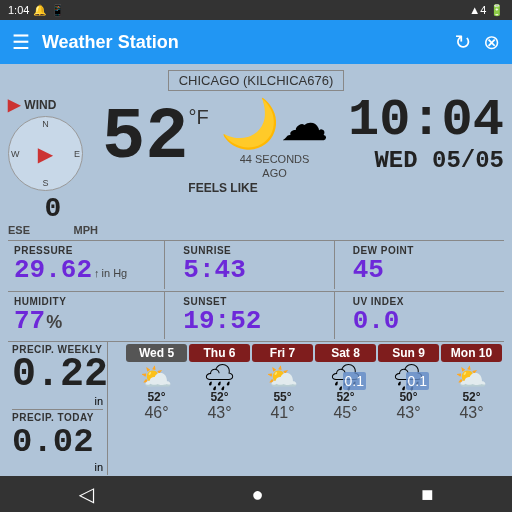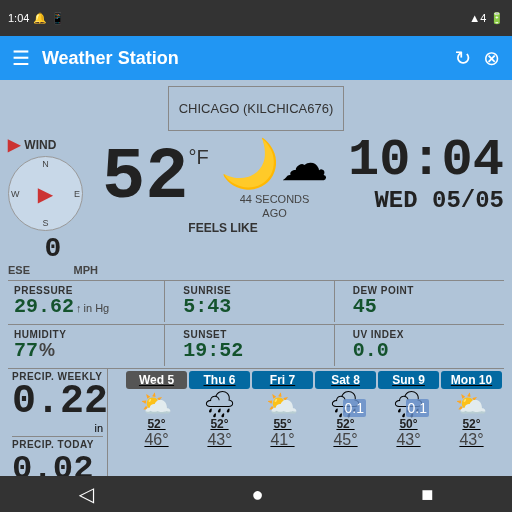--- a/index.html
+++ b/index.html
@@ -7,21 +7,21 @@
       width: 512px;
       height: 512px;
       overflow: hidden;
       font-family: Arial, sans-serif;
       background: #b0c4d8;
     }
 
     
     .status-bar {
       background: #333;
-      height: 36px;
+      height: 20px;
       display: flex;
       align-items: center;
       justify-content: space-between;
       padding: 0 8px;
       font-size: 11px;
       color: white;
     }
     .status-left { display: flex; align-items: center; gap: 4px; }
     .status-right { display: flex; align-items: center; gap: 4px; }
 
@@ -52,21 +52,21 @@
       padding: 6px 8px;
     }
 
     
     .station-name {
       text-align: center;
       font-size: 13px;
       color: #333;
       border: 1px solid #888;
       display: inline-block;
-      padding: 14px 10px;
+      padding: 2px 10px;
       margin: 0 auto;
       display: block;
       width: fit-content;
       margin: 0 auto 4px auto;
     }
 
     
     .top-row {
       display: flex;
       align-items: flex-start;
@@ -206,23 +206,23 @@
     }
     .stat-cell:last-child { border-right: none; }
     .stat-label {
       font-size: 10px;
       color: #333;
       font-weight: bold;
       letter-spacing: 0.5px;
     }
     .stat-value {
       font-family: 'Courier New', monospace;
-      font-size: 20px;
-      font-weight: bold;
-      color: #14532d;
+      font-size: 26px;
+      font-weight: bold;
+      color: #6d28d9;
       line-height: 1.1;
     }
     .stat-unit {
       font-size: 11px;
       color: #444;
     }
     .precip-label {
       font-size: 10px;
       font-weight: bold;
       color: #333;
@@ -235,24 +235,23 @@
       color: #222;
       line-height: 1;
     }
     .forecast-days {
       display: flex;
       gap: 2px;
     }
     .forecast-day {
       flex: 1;
       text-align: center;
-      text-decoration: underline;
     }
     .forecast-header {
-      background: #0369a1;
+      background: #7f1d1d;
       color: white;
       font-size: 12px;
       font-weight: bold;
       padding: 2px 4px;
       border-radius: 3px;
       margin-bottom: 2px;
     }
     .forecast-header.active {
       background: #555;
     }

